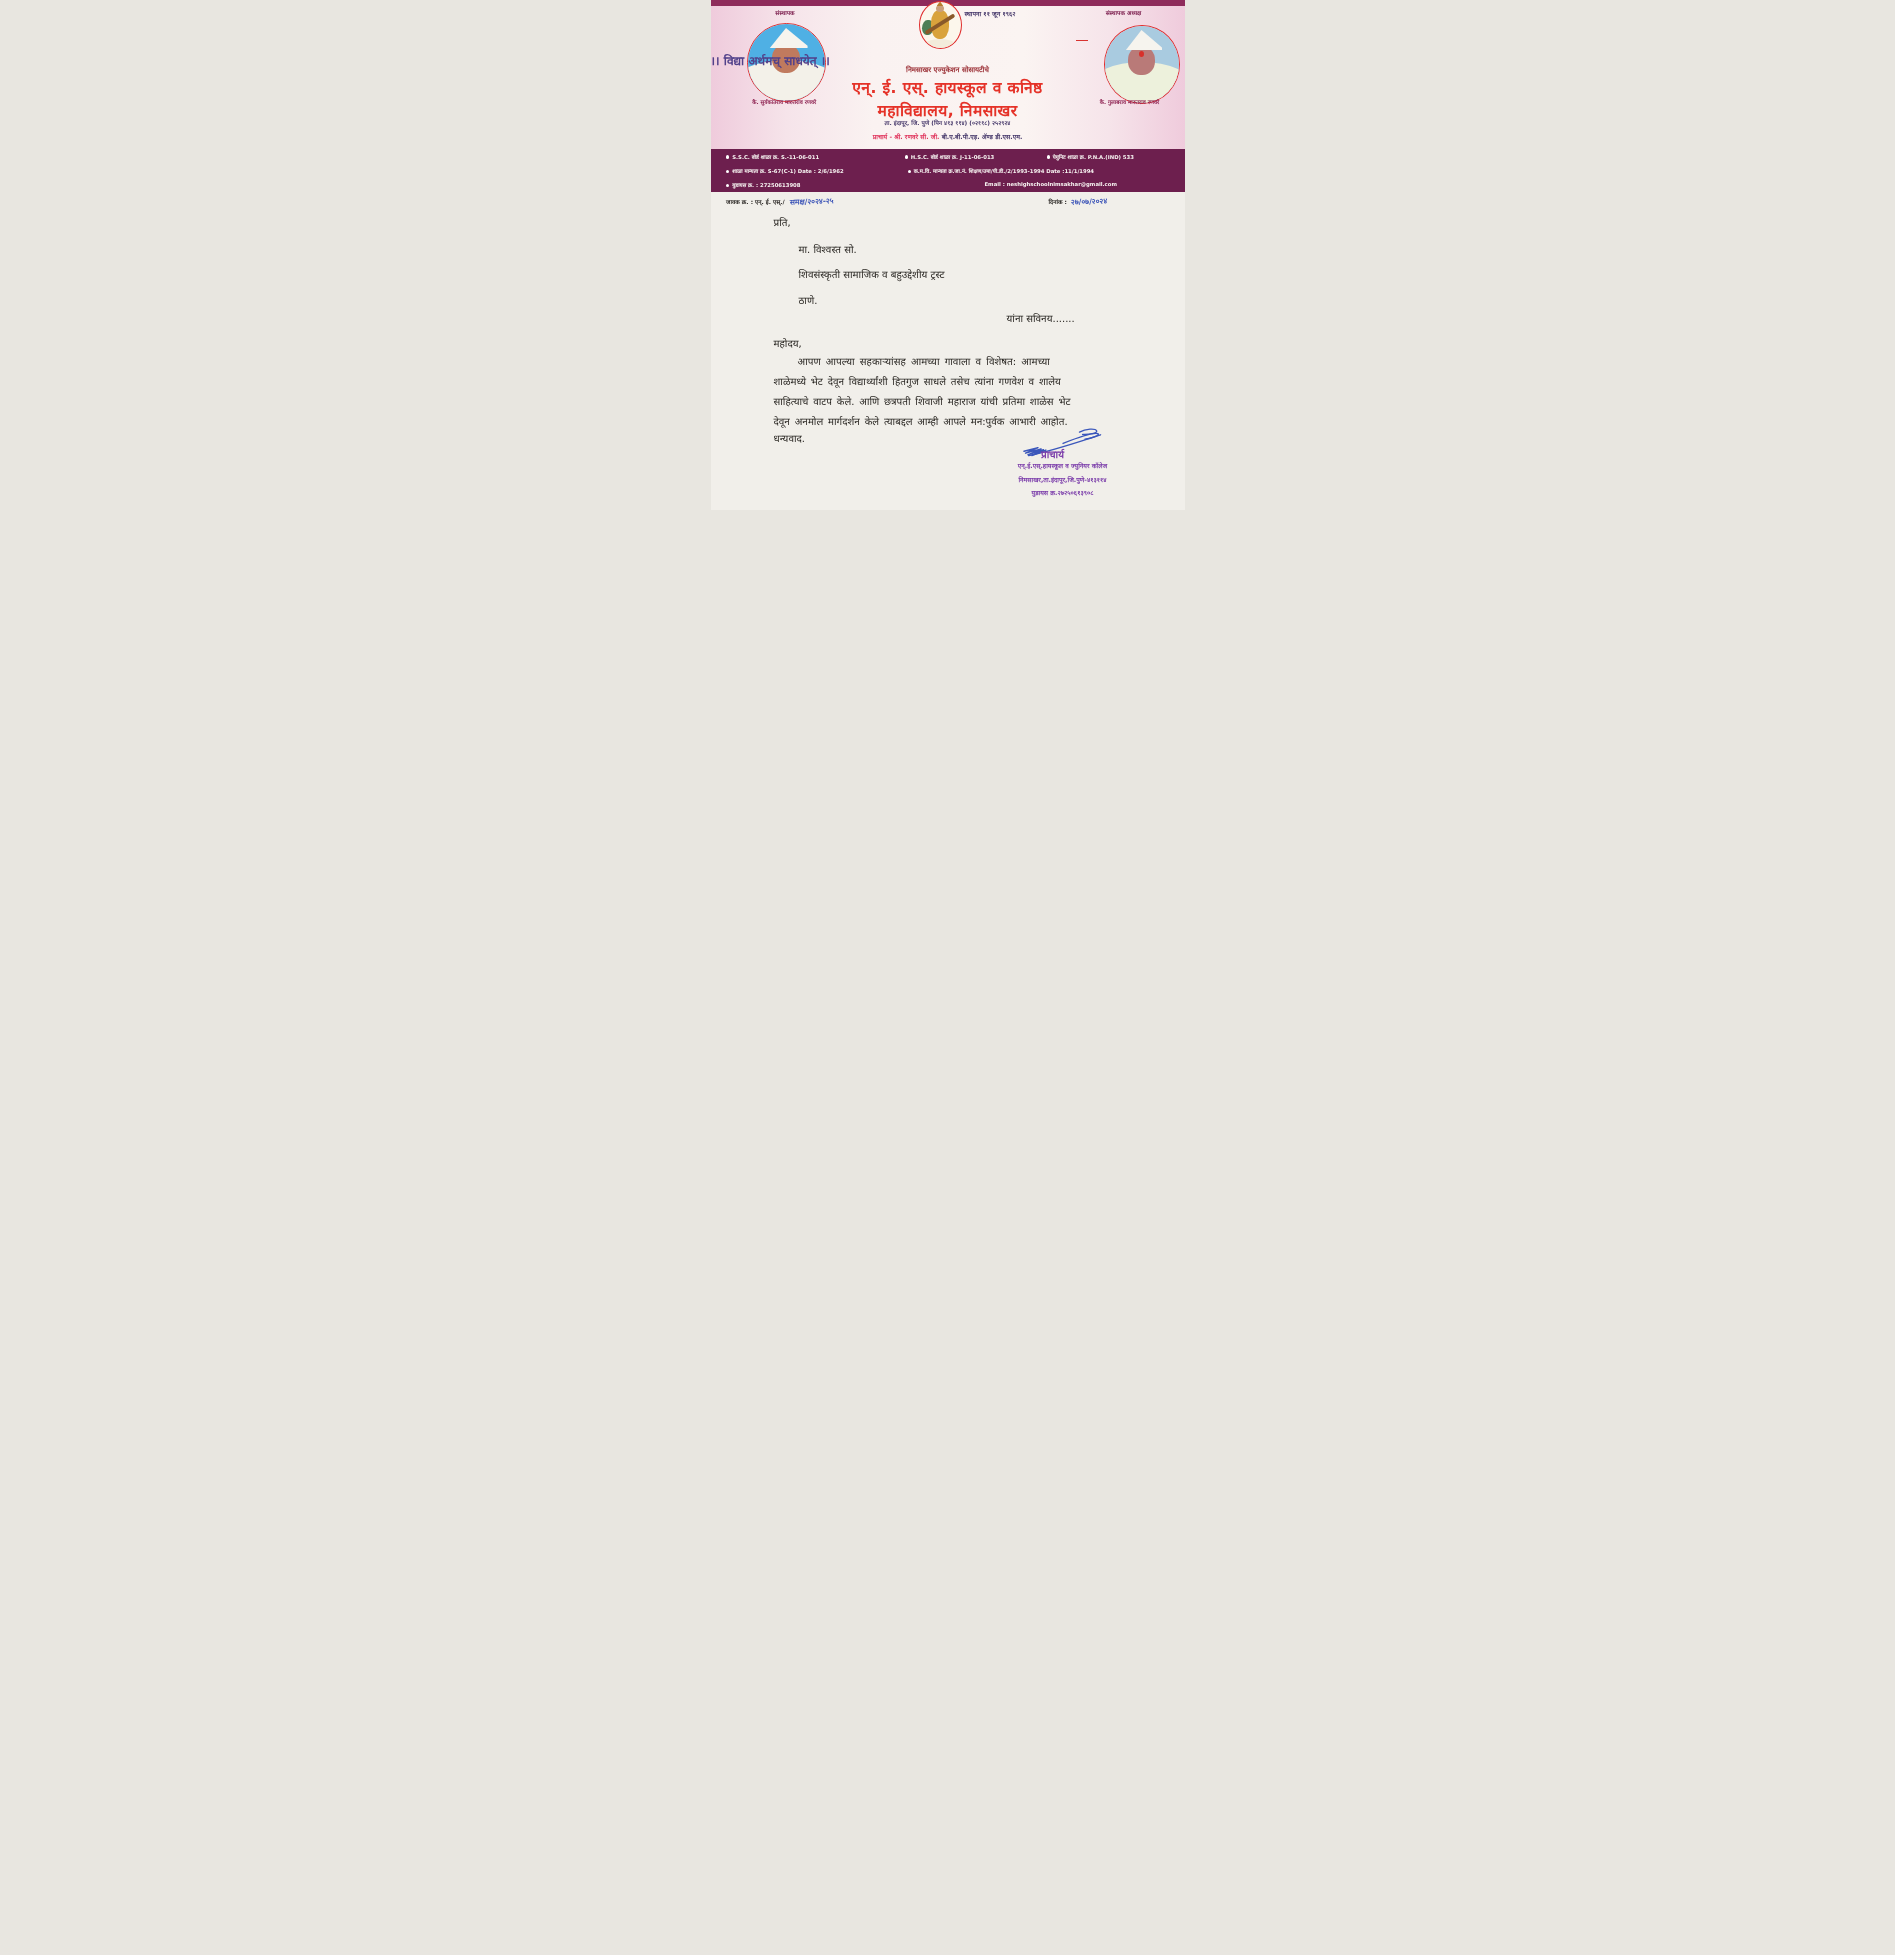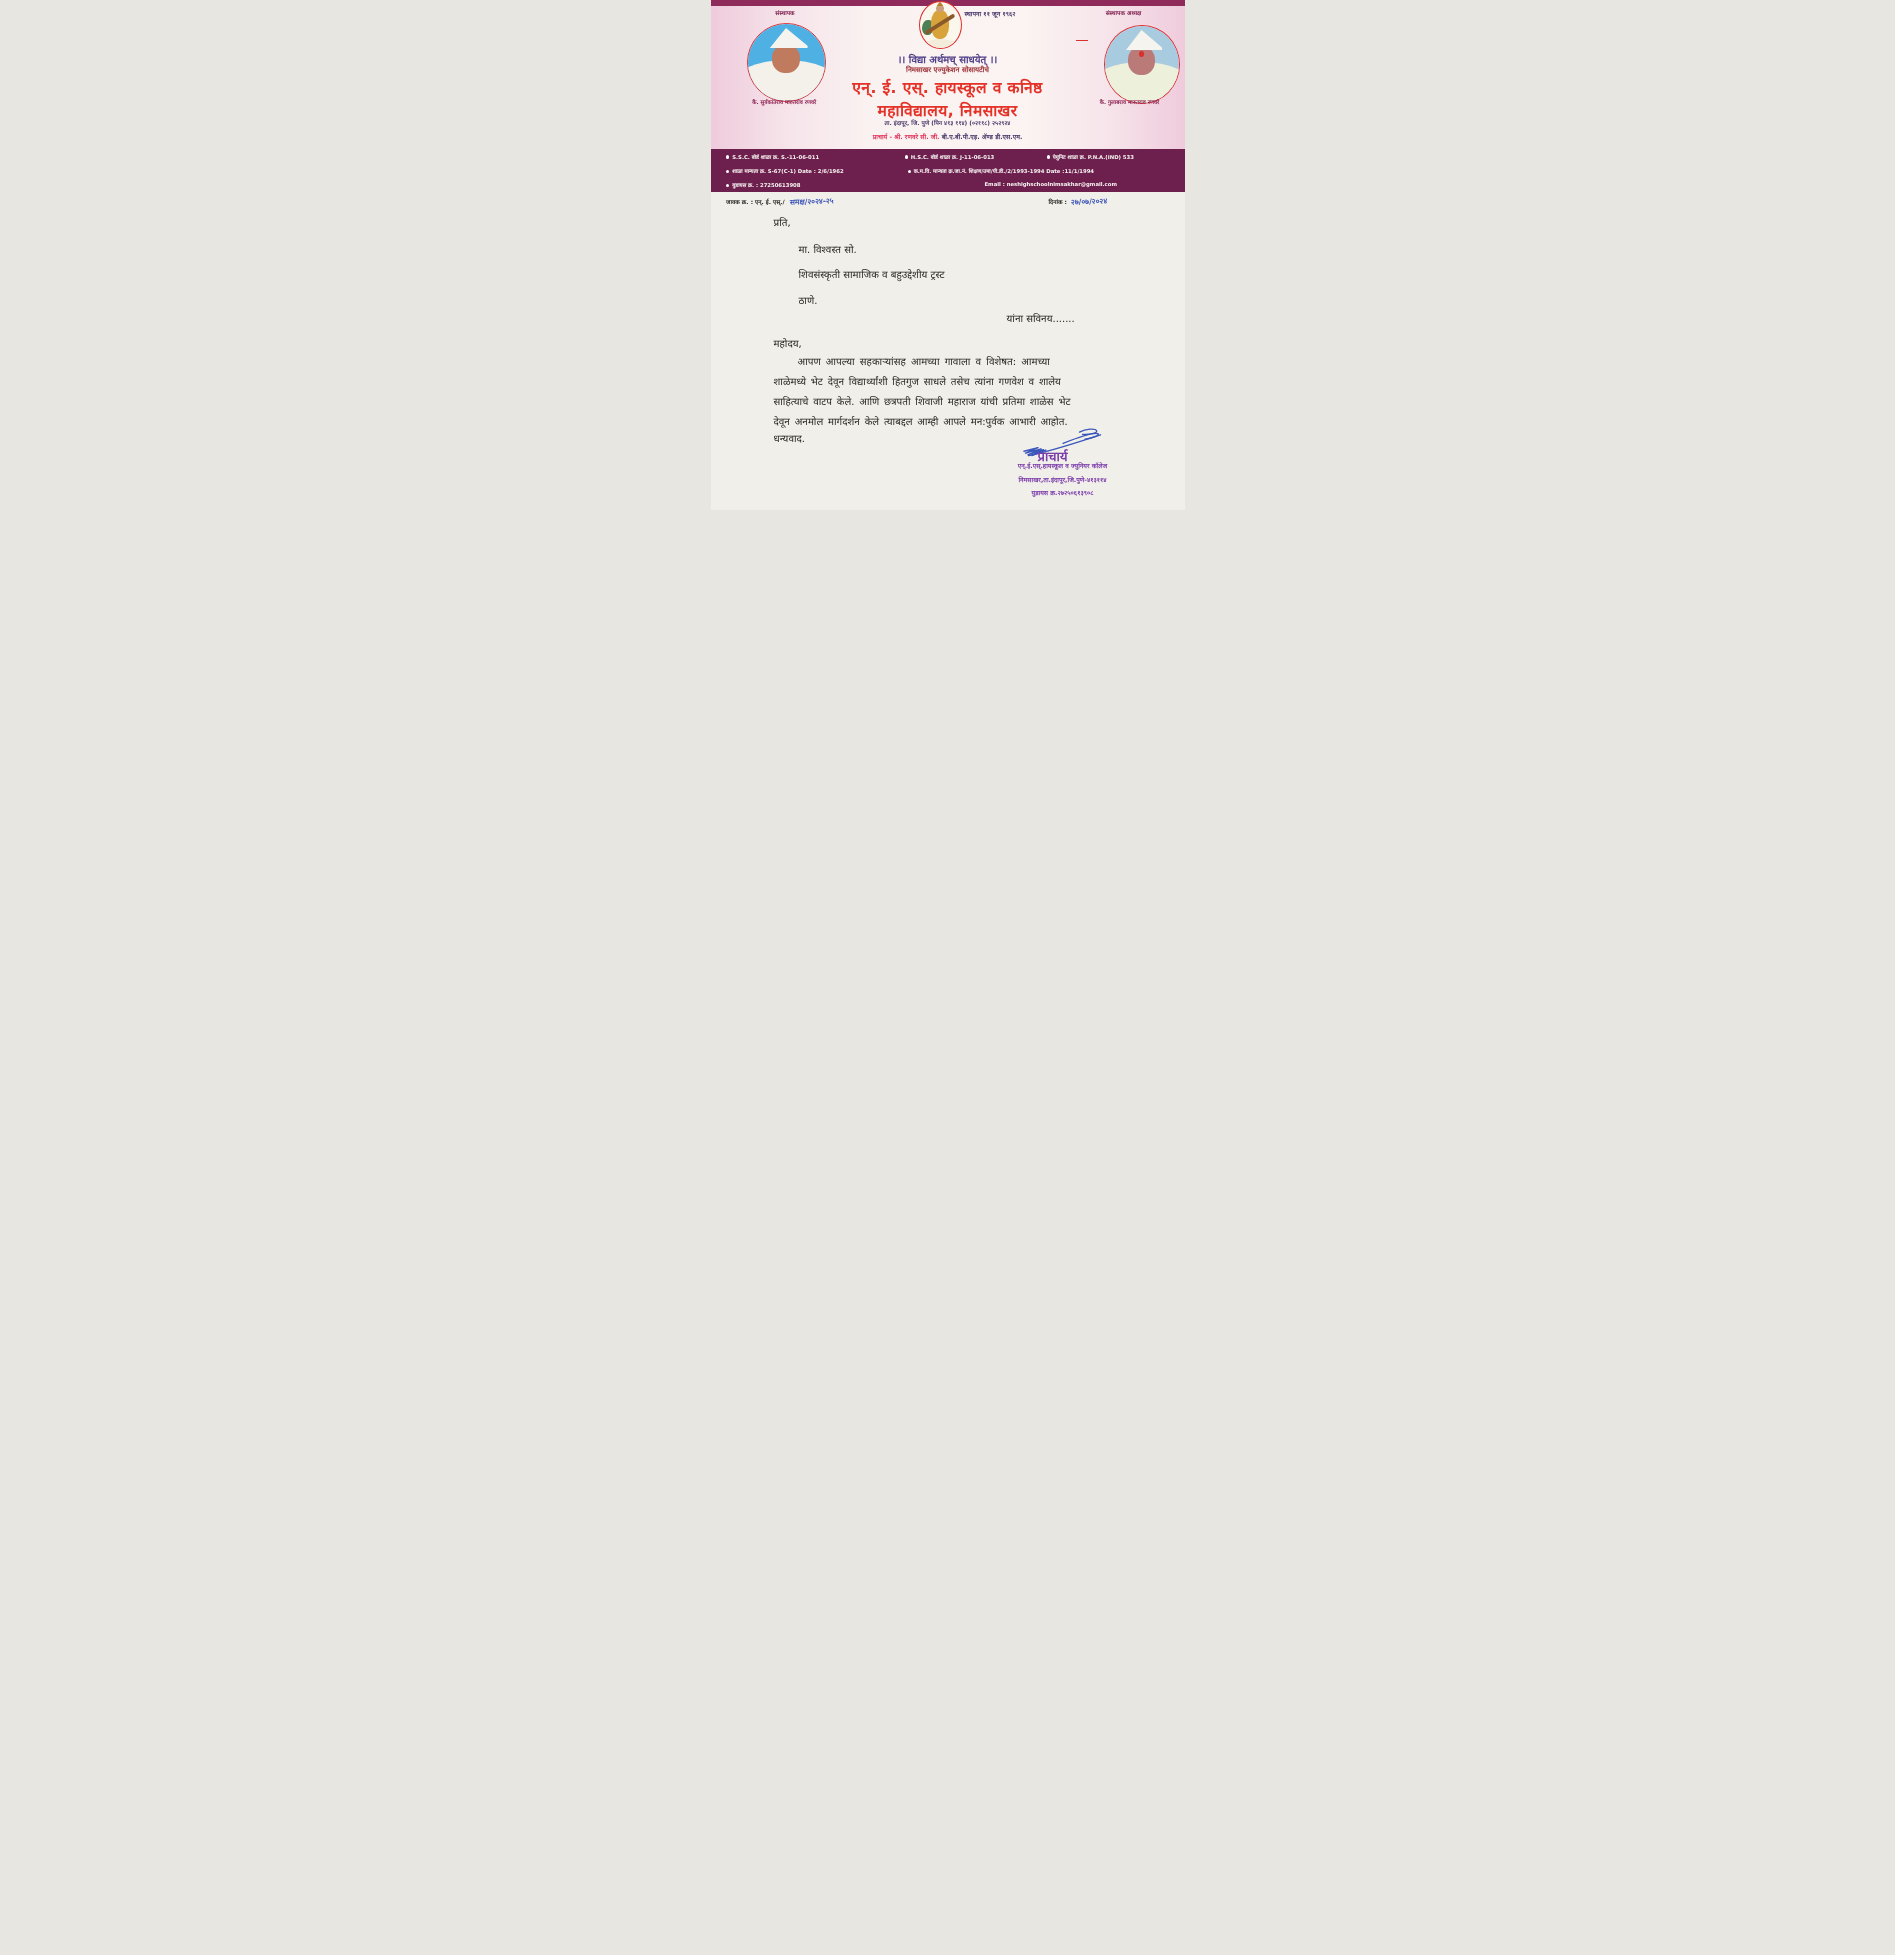--- a/index.html
+++ b/index.html
@@ -26,21 +26,21 @@
   .photo .tilak{position:absolute;left:47%;top:33%;width:7%;height:8%;background:#d8302a;border-radius:50%;}
   .deity{position:absolute;border:1.2px solid #e02c2c;border-radius:50%;overflow:hidden;background:#fcf7ec;}
   .deity .peacock{position:absolute;left:6%;top:38%;width:26%;height:34%;background:#4d7f57;border-radius:60% 40% 50% 50%;}
   .deity .body{position:absolute;left:28%;top:18%;width:44%;height:62%;background:#d9a33c;border-radius:45%;}
   .deity .head{position:absolute;left:40%;top:6%;width:20%;height:16%;background:#caa07a;border-radius:50%;}
   .deity .crown{position:absolute;left:42%;top:-2%;width:16%;height:10%;background:#b77f2c;clip-path:polygon(0 100%,50% 0,100% 100%);}
   .deity .veena{position:absolute;left:8%;top:44%;width:84%;height:9%;background:#8a5a2a;border-radius:2.3px;transform:rotate(-32deg);}
   .deity .cloud{position:absolute;left:10%;bottom:-6%;width:80%;height:26%;background:#f3ecdb;border-radius:50%;}
   .estab{position:absolute;font-weight:bold;font-size:6.3px;color:#46386a;}
   .red-dash{position:absolute;background:#d83330;}
-  .motto{position:absolute;left:0;width:474px;text-align:center;font-weight:bold;font-size:10px;color:#52418a;}
+  .motto{position:absolute;left:0;width:474px;font-weight:bold;font-size:12px;color:#52418a;}
   .society{position:absolute;left:0;width:474px;text-align:center;font-weight:bold;font-size:7px;color:#9c3137;}
   .title-line{position:absolute;left:0;width:474px;text-align:center;font-weight:bold;font-size:15.6px;color:#e53228;letter-spacing:0.4px;}
   .addr{position:absolute;left:0;width:474px;text-align:center;font-weight:bold;font-size:5.9px;color:#46386a;}
   .principal{position:absolute;left:0;width:474px;text-align:center;font-weight:bold;font-size:6.3px;}
   .principal .p1{color:#e0375e;}
   .principal .p2{color:#46386a;}
   
   .info-bar{position:absolute;left:0;top:149px;width:474px;height:43px;background:#6d1f4e;}
   .info-item{position:absolute;color:#f7f3f1;font-size:5.3px;font-weight:bold;white-space:nowrap;}
   .bullet{display:inline-block;width:3.1px;height:3.1px;background:#ffffff;border-radius:50%;margin-right:3.1px;vertical-align:0.4px;}
@@ -158,19 +158,19 @@
 
   <div class="letter-text" style="left:63px;top:431px;">धन्यवाद.</div>
 
   <svg class="sig-svg" style="left:309px;top:427px;" width="92" height="30.5" viewBox="0 0 235 78">
     <path d="M10,62 L46,53 L14,67 L54,56 L20,71 L60,58 L30,73 L66,59" fill="none" stroke="#3b57bb" stroke-width="3.5" stroke-linecap="round" stroke-linejoin="round"></path>
     <path d="M22,73 C80,62 150,38 206,20" fill="none" stroke="#3b57bb" stroke-width="3.5" stroke-linecap="round"></path>
     <path d="M110,42 C145,28 188,14 199,17 C206,20 184,29 166,31" fill="none" stroke="#3b57bb" stroke-width="3.5" stroke-linecap="round"></path>
     <path d="M152,13 C168,4 193,3 196,10 C198,16 176,20 160,19" fill="none" stroke="#3b57bb" stroke-width="3.5" stroke-linecap="round"></path>
   </svg>
 
-  <div class="stamp" style="left:303px;top:447px;width:78px;font-size:13px;">प्राचार्य</div>
+  <div class="stamp" style="left:303px;top:447px;width:78px;font-size:10px;">प्राचार्य</div>
   <div class="stamp" style="left:270px;top:461px;width:164px;font-size:6.3px;">एन्.ई.एस्.हायस्कूल व ज्युनियर कॉलेज</div>
   <div class="stamp" style="left:270px;top:475px;width:164px;font-size:6.3px;">निमसाखर,ता.इंदापूर,जि.पुणे-४१३११४</div>
   <div class="stamp" style="left:270px;top:488px;width:164px;font-size:6.3px;">युडायस क्र.२७२५०६१३९०८</div>
 
 </div>
 
 
 </body></html>

